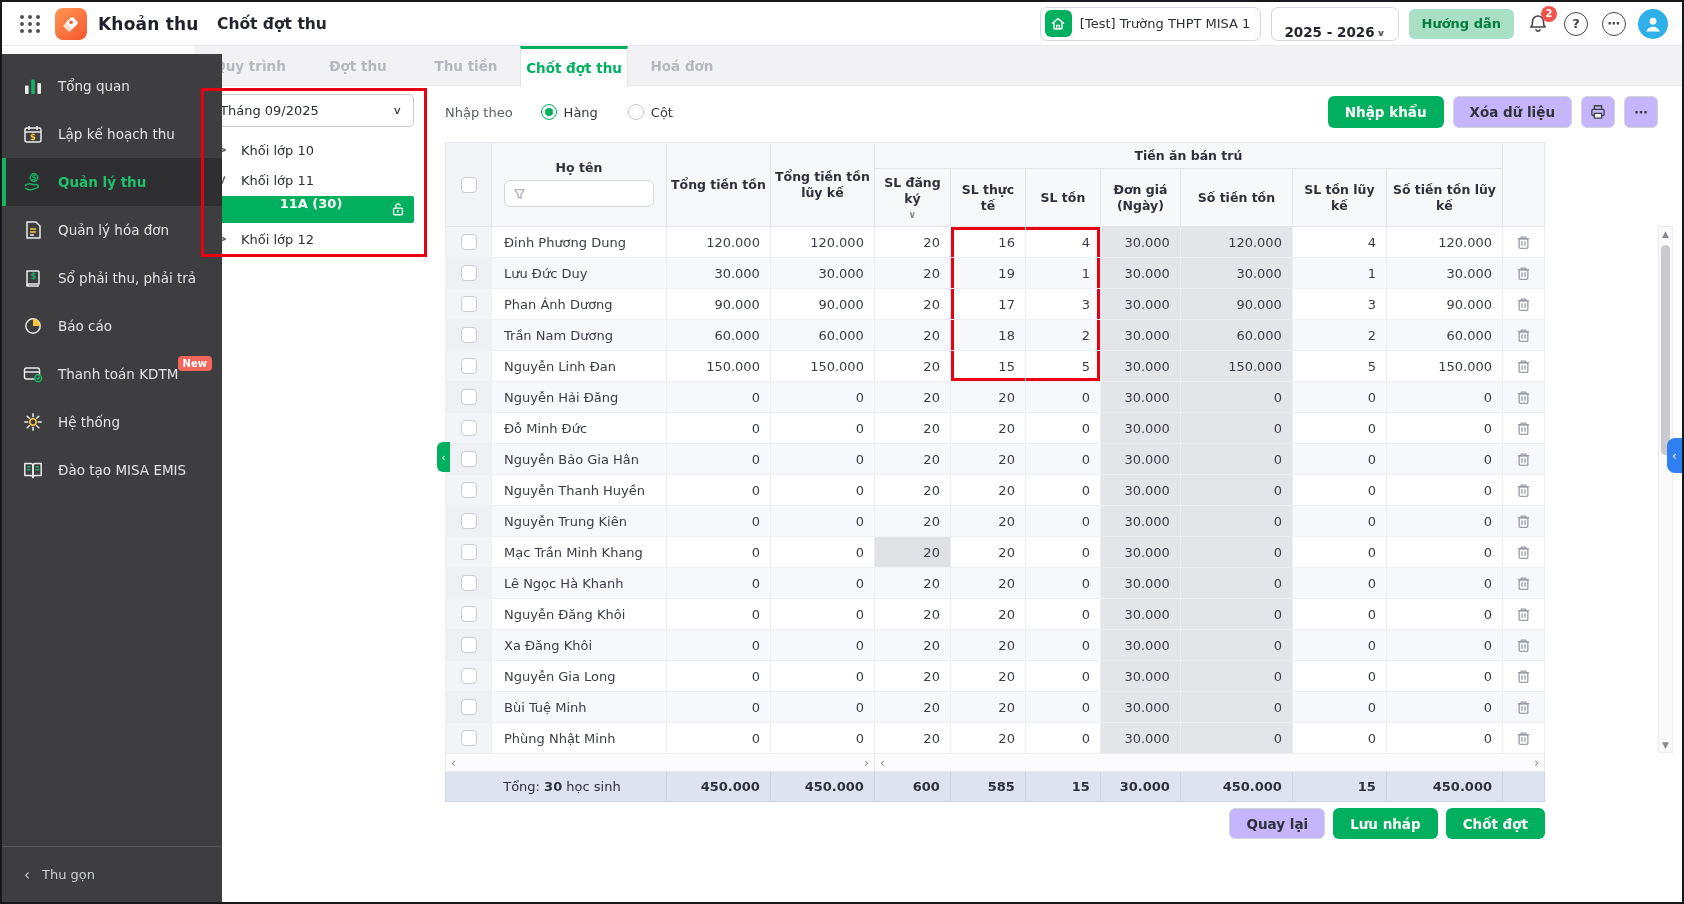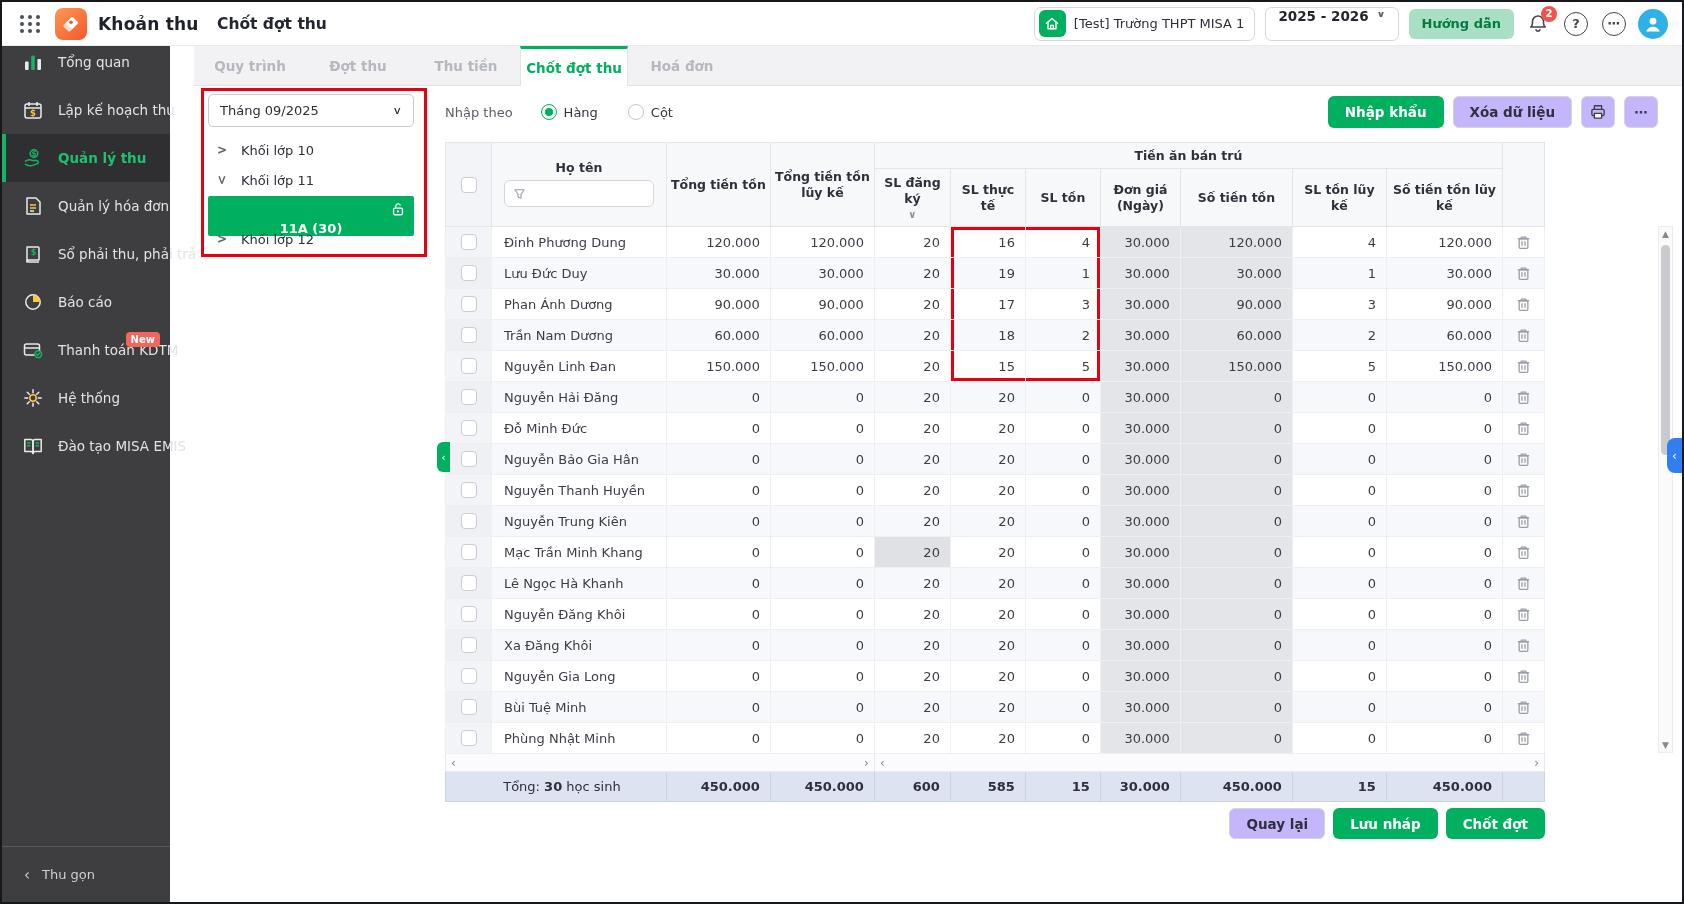--- a/index.html
+++ b/index.html
@@ -19,34 +19,34 @@
   .grid-dots i{width:4px;height:4px;border-radius:50%;background:#4b4e55}
   .applogo{width:32px;height:32px;margin-left:14px;border-radius:8px;
            background:linear-gradient(140deg,#ff9752,#f4572e);display:flex;align-items:center;justify-content:center}
   .appname{margin-left:11px;font-size:17px;font-weight:bold;color:#1e2129;letter-spacing:.2px}
   .pagetitle{position:absolute;left:215px;font-size:15.5px;font-weight:bold;color:#23262e}
   .tb-right{margin-left:auto;display:flex;align-items:center;gap:10px;padding-right:14px}
   .schoolbox{display:flex;align-items:center;gap:8px;height:34px;padding:0 10px 0 4px;
              border:1px solid #d5d7dc;border-radius:7px}
   .homebtn{width:27px;height:27px;border-radius:6px;background:var(--green);display:flex;align-items:center;justify-content:center;cursor:pointer}
   .schoolname{font-size:13px;color:#2c2f37}
-  .yearbox{display:flex;align-items:flex-start;gap:8px;height:34px;padding:0 12px;border:1px solid #d5d7dc;border-radius:7px;
+  .yearbox{display:flex;align-items:flex-end;gap:2px;height:34px;padding:0 12px;border:1px solid #d5d7dc;border-radius:7px;
            font-size:13.5px;font-weight:600;color:#23262e;cursor:pointer}
   .chev{font-size:11px;color:#585b62;transform:scaleY(.8)}
   .guidebtn{height:30px;padding:0 13px;border:none;border-radius:6px;background:#a9dfc4;
             color:#067a43;font-size:13px;font-weight:bold;cursor:pointer;font-family:inherit}
   .iconbtn{position:relative;width:28px;height:28px;display:flex;align-items:center;justify-content:center;cursor:pointer}
   .ring{width:24px;height:24px;border:1.6px solid #43464d;border-radius:50%;display:flex;align-items:center;justify-content:center;
         font-size:13px;font-weight:bold;color:#43464d}
   .badge{position:absolute;top:-4px;right:-5px;min-width:16px;height:16px;border-radius:8px;background:#f2544d;
          color:#fff;font-size:10px;font-weight:bold;display:flex;align-items:center;justify-content:center;padding:0 4px}
   .avatar{width:30px;height:30px;border-radius:50%;background:#2eb0e8;display:flex;align-items:center;justify-content:center;cursor:pointer;overflow:hidden}
 
   
-  .sidebar{position:absolute;left:0;top:28px;bottom:0;width:168px;background:var(--dark);z-index:5}
+  .sidebar{position:absolute;left:0;top:52px;bottom:0;width:220px;background:var(--dark);z-index:5}
   .side-menu{padding-top:8px}
   .side-item{position:relative;height:48px;display:flex;align-items:center;gap:13px;padding-left:19px;cursor:pointer;color:#e2e3e5}
   .side-item .lbl{font-size:13.5px;white-space:nowrap}
   .side-item.active{background:var(--darker);color:#1fc06e}
   .side-item.active::before{content:"";position:absolute;left:0;top:0;bottom:0;width:4px;background:#16b364}
   .side-item.active .lbl{font-weight:bold}
   .side-item .ic{width:24px;height:24px;flex:0 0 24px;display:flex;align-items:center;justify-content:center}
   .newbadge{position:absolute;right:10px;top:6px;background:#f2665c;color:#fff;font-size:10px;font-weight:bold;
             border-radius:4px;padding:2px 5px}
   .side-bottom{position:absolute;left:0;right:0;bottom:0;height:56px;border-top:1px solid #56585d;
@@ -64,22 +64,22 @@
 
   
   .monthdd{position:absolute;left:14px;top:8px;width:206px;height:33px;border:1px solid #c7cad0;border-radius:5px;
            display:flex;align-items:center;justify-content:space-between;padding:0 11px;cursor:pointer;background:#fff}
   .monthdd span{font-size:13px;color:#2c2f37}
   .treerow{position:absolute;left:14px;width:206px;height:24px;display:flex;align-items:center;gap:14px;
            padding-left:9px;cursor:pointer}
   .treerow .tchev{font-size:12px;color:#5a5d64;width:10px;display:inline-block;font-weight:bold}
   .treerow .tchev.open{transform:rotate(90deg)}
   .treerow .tlbl{font-size:13px;color:#2c2f37}
-  .treepill{position:absolute;left:14px;top:110px;width:206px;height:40px;background:var(--green);border-radius:2px;
-            display:flex;align-items:flex-end;justify-content:center;cursor:pointer}
+  .treepill{position:absolute;left:14px;top:110px;width:206px;height:27px;background:var(--green);border-radius:2px;
+            display:flex;align-items:flex-start;justify-content:center;cursor:pointer}
   .treepill .plbl{color:#fff;font-weight:bold;font-size:13px}
   .treepill .lockic{position:absolute;right:8px;top:5px}
   .annotation-tree{position:absolute;left:7px;top:2px;width:226px;height:169px;border:3px solid var(--red);pointer-events:none;z-index:9}
 
   
   .main{position:absolute;left:251px;top:0;width:1213px}
   .toolbar{display:flex;align-items:center;margin-top:9px;height:34px}
   .tb-label{color:#5b5e66;font-size:13px;margin-right:28px}
   .radio{display:flex;align-items:center;gap:7px;margin-right:30px;cursor:pointer}
   .rdot{width:16px;height:16px;border-radius:50%;border:1.5px solid #c3c6cc;background:#fff}

